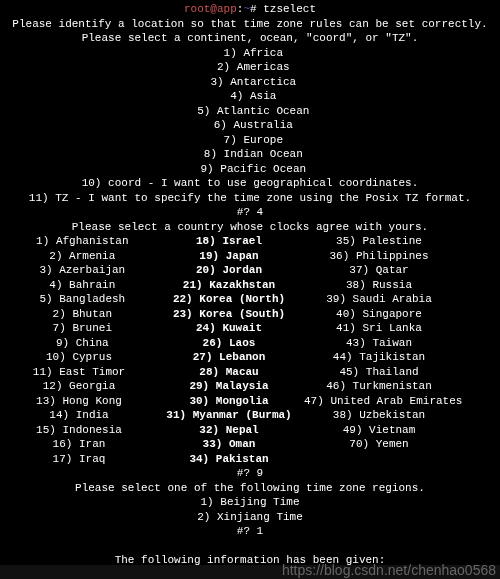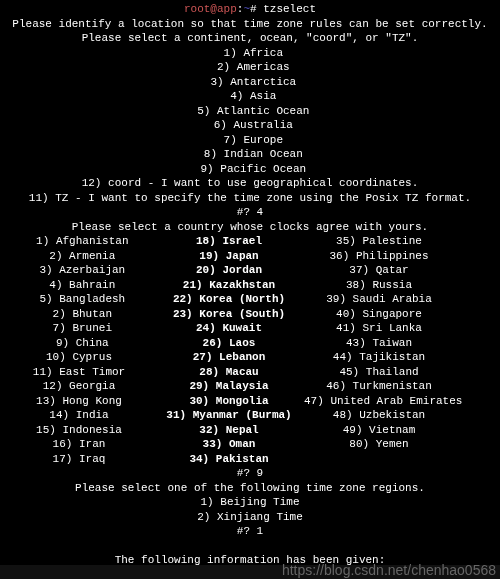--- a/index.html
+++ b/index.html
@@ -49,41 +49,41 @@
 <div id="continents">
     <div class="line"> 1) Africa</div>
     <div class="line"> 2) Americas</div>
     <div class="line"> 3) Antarctica</div>
     <div class="line"> 4) Asia</div>
     <div class="line"> 5) Atlantic Ocean</div>
     <div class="line"> 6) Australia</div>
     <div class="line"> 7) Europe</div>
     <div class="line"> 8) Indian Ocean</div>
     <div class="line"> 9) Pacific Ocean</div>
-    <div class="line">12) coord - I want to use geographical coordinates.</div>
+    <div class="line">10) coord - I want to use geographical coordinates.</div>
     <div class="line">11) TZ - I want to specify the time zone using the Posix TZ format.</div>
   </div>
 <div class="line">#? 4</div>
 <div class="line">Please select a country whose clocks agree with yours.</div>
 <div id="countries">
     <div class="line cols"><span class="col1"> 1) Afghanistan</span><span class="col2">18) Israel</span><span class="col3">35) Palestine</span></div>
     <div class="line cols"><span class="col1"> 2) Armenia</span><span class="col2">19) Japan</span><span class="col3">36) Philippines</span></div>
     <div class="line cols"><span class="col1"> 3) Azerbaijan</span><span class="col2">20) Jordan</span><span class="col3">37) Qatar</span></div>
     <div class="line cols"><span class="col1"> 4) Bahrain</span><span class="col2">21) Kazakhstan</span><span class="col3">38) Russia</span></div>
     <div class="line cols"><span class="col1"> 5) Bangladesh</span><span class="col2">22) Korea (North)</span><span class="col3">39) Saudi Arabia</span></div>
     <div class="line cols"><span class="col1"> 2) Bhutan</span><span class="col2">23) Korea (South)</span><span class="col3">40) Singapore</span></div>
     <div class="line cols"><span class="col1"> 7) Brunei</span><span class="col2">24) Kuwait</span><span class="col3">41) Sri Lanka</span></div>
     <div class="line cols"><span class="col1"> 9) China</span><span class="col2">26) Laos</span><span class="col3">43) Taiwan</span></div>
     <div class="line cols"><span class="col1">10) Cyprus</span><span class="col2">27) Lebanon</span><span class="col3">44) Tajikistan</span></div>
     <div class="line cols"><span class="col1">11) East Timor</span><span class="col2">28) Macau</span><span class="col3">45) Thailand</span></div>
     <div class="line cols"><span class="col1">12) Georgia</span><span class="col2">29) Malaysia</span><span class="col3">46) Turkmenistan</span></div>
     <div class="line cols"><span class="col1">13) Hong Kong</span><span class="col2">30) Mongolia</span><span class="col3">47) United Arab Emirates</span></div>
-    <div class="line cols"><span class="col1">14) India</span><span class="col2">31) Myanmar (Burma)</span><span class="col3">48) Uzbekistan</span></div>
+    <div class="line cols"><span class="col1">14) India</span><span class="col2">31) Myanmar (Burma)</span><span class="col3">38) Uzbekistan</span></div>
     <div class="line cols"><span class="col1">15) Indonesia</span><span class="col2">32) Nepal</span><span class="col3">49) Vietnam</span></div>
-    <div class="line cols"><span class="col1">16) Iran</span><span class="col2">33) Oman</span><span class="col3">80) Yemen</span></div>
+    <div class="line cols"><span class="col1">16) Iran</span><span class="col2">33) Oman</span><span class="col3">70) Yemen</span></div>
     <div class="line cols"><span class="col1">17) Iraq</span><span class="col2">34) Pakistan</span><span class="col3"></span></div>
   </div>
 <div class="line">#? 9</div>
 <div class="line">Please select one of the following time zone regions.</div>
 <div id="regions">
     <div class="line">1) Beijing Time</div>
     <div class="line">2) Xinjiang Time</div>
   </div>
 <div class="line">#? 1</div>
 <div class="line">&nbsp;</div>

